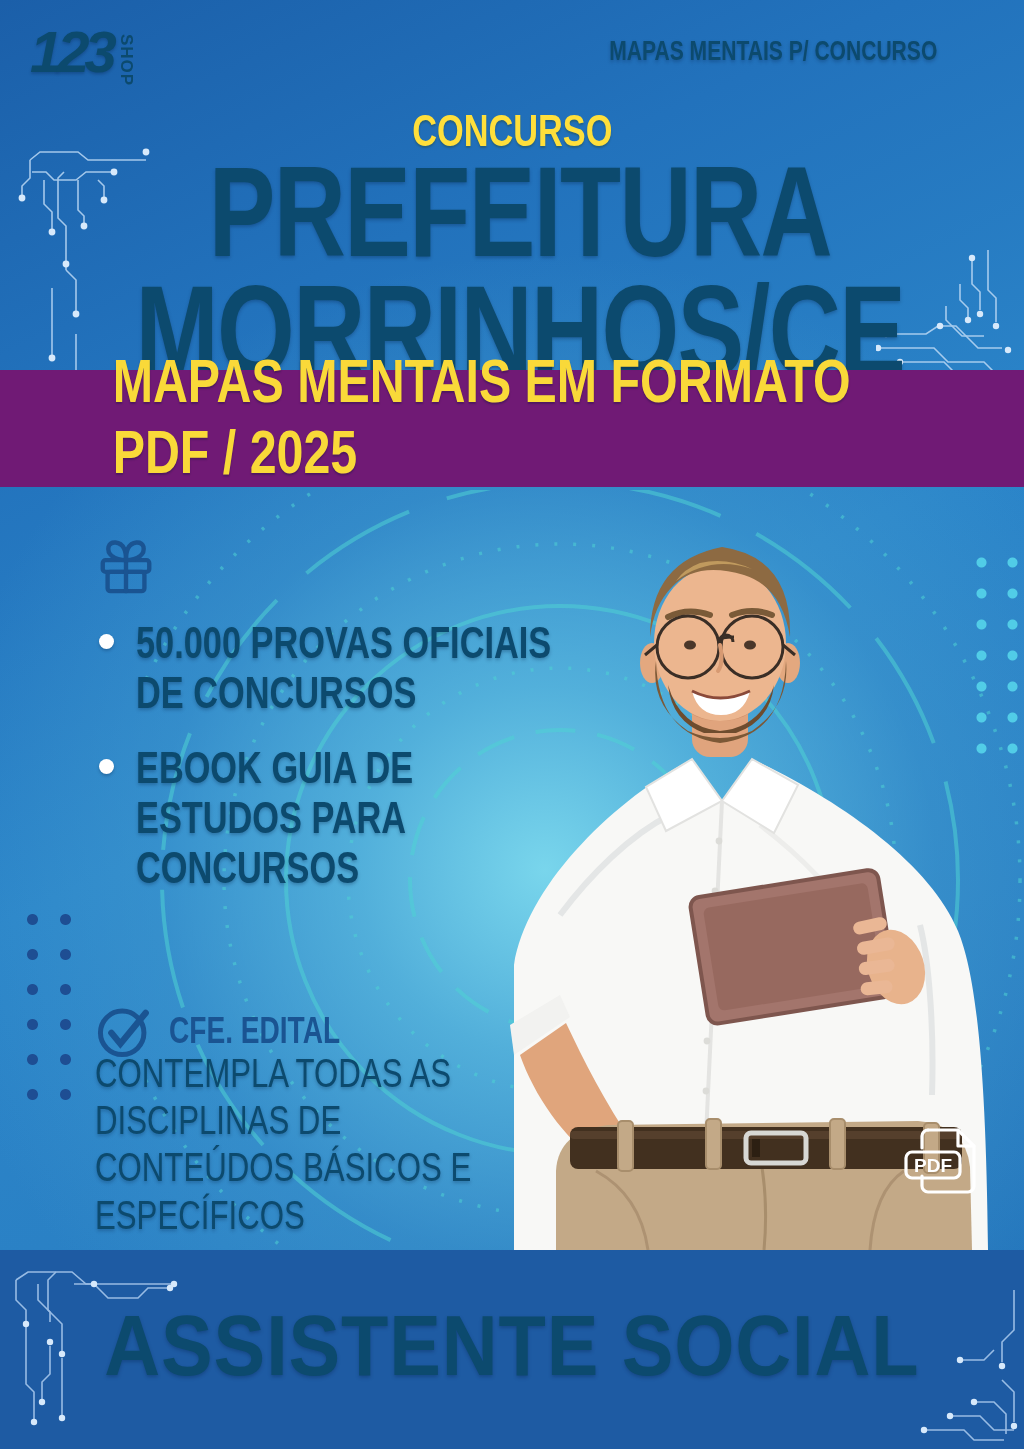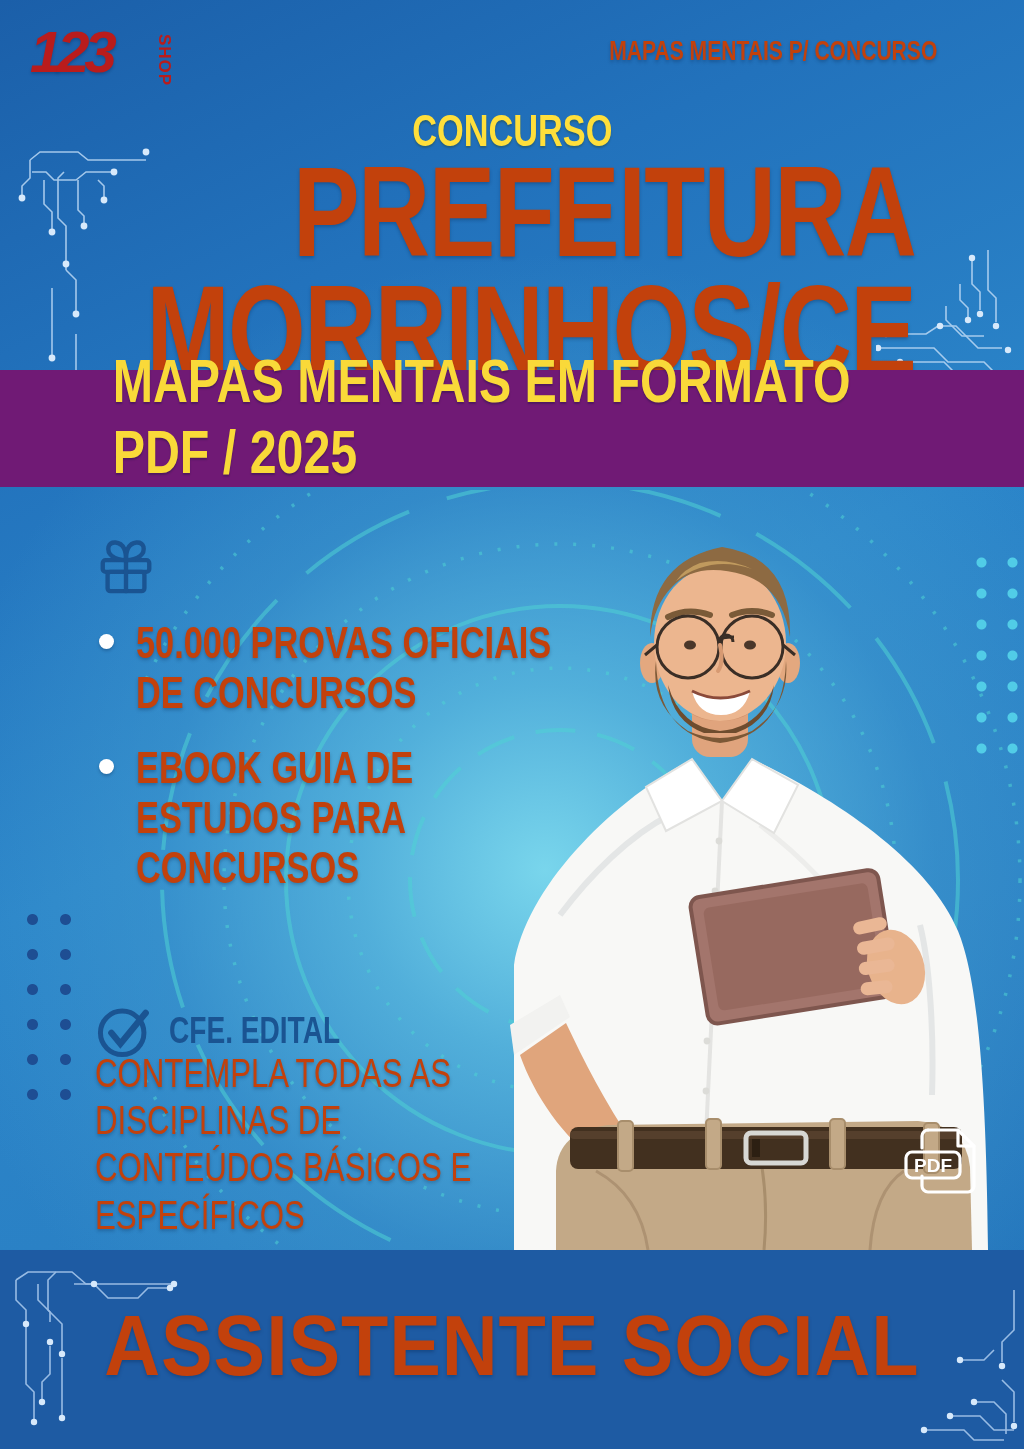--- a/index.html
+++ b/index.html
@@ -6,29 +6,29 @@
   body{
     width:1024px;height:1449px;position:relative;overflow:hidden;
     font-family:"Liberation Sans", sans-serif;
     background:
       radial-gradient(circle at 545px 870px, rgba(125,218,238,.95) 0%, rgba(95,190,225,.75) 18%, rgba(70,160,210,.40) 38%, rgba(45,120,185,0) 60%),
       linear-gradient(155deg,#1b5fa9 0%,#2272bc 22%,#2b85c9 48%,#2a80c4 70%,#2373b9 100%);
   }
   .abs{position:absolute;}
   .cond{display:inline-block;transform:scaleX(.78);transform-origin:left top;}
   .cond-c{display:inline-block;transform:scaleX(.78);transform-origin:center top;}
-  .white-sh{color:#c2410c;text-shadow:0 2px 4px rgba(0,25,60,.28);}
-
-  
-  .logo{left:30px;top:26px;display:flex;align-items:flex-start;color:#b91c1c;gap:38px;}
+  .white-sh{color:#0c4a6e;text-shadow:0 2px 4px rgba(0,25,60,.28);}
+
+  
+  .logo{left:30px;top:26px;display:flex;align-items:flex-start;color:#0c4a6e;}
   .logo-123{font-size:58px;font-weight:bold;font-style:italic;letter-spacing:-5px;line-height:.9;text-shadow:0 2px 3px rgba(0,20,50,.25);}
   .logo-shop{font-size:17px;font-weight:bold;letter-spacing:1px;writing-mode:vertical-rl;margin-left:4px;margin-top:8px;}
   .tagline{right:40px;top:36px;font-size:27px;font-weight:bold;}
   .kicker{left:0;right:0;top:106px;text-align:center;font-size:44px;font-weight:bold;color:#ffdf3b;text-shadow:0 2px 2px rgba(40,60,10,.30);}
-  .title{left:0;right:0;top:152px;text-align:right;font-weight:bold;font-size:128px;line-height:.93;letter-spacing:-2px;padding-left:16px;}
+  .title{left:0;right:0;top:152px;text-align:center;font-weight:bold;font-size:128px;line-height:.93;letter-spacing:-2px;padding-left:16px;}
 
   
   .banner{left:0;top:370px;width:1024px;height:117px;background:#701a75;display:flex;align-items:flex-end;justify-content:center;}
   .banner-text{font-size:62px;font-weight:bold;color:#f9d939;text-shadow:0 2px 2px rgba(0,20,50,.30);}
 
   
   .brindes-head{left:95px;top:535px;display:flex;align-items:center;gap:16px;}
   .navy-head{font-weight:bold;color:#1a5492;}
   .brindes-label{font-size:58px;}
   .bullets{left:95px;top:618px;width:560px;}

